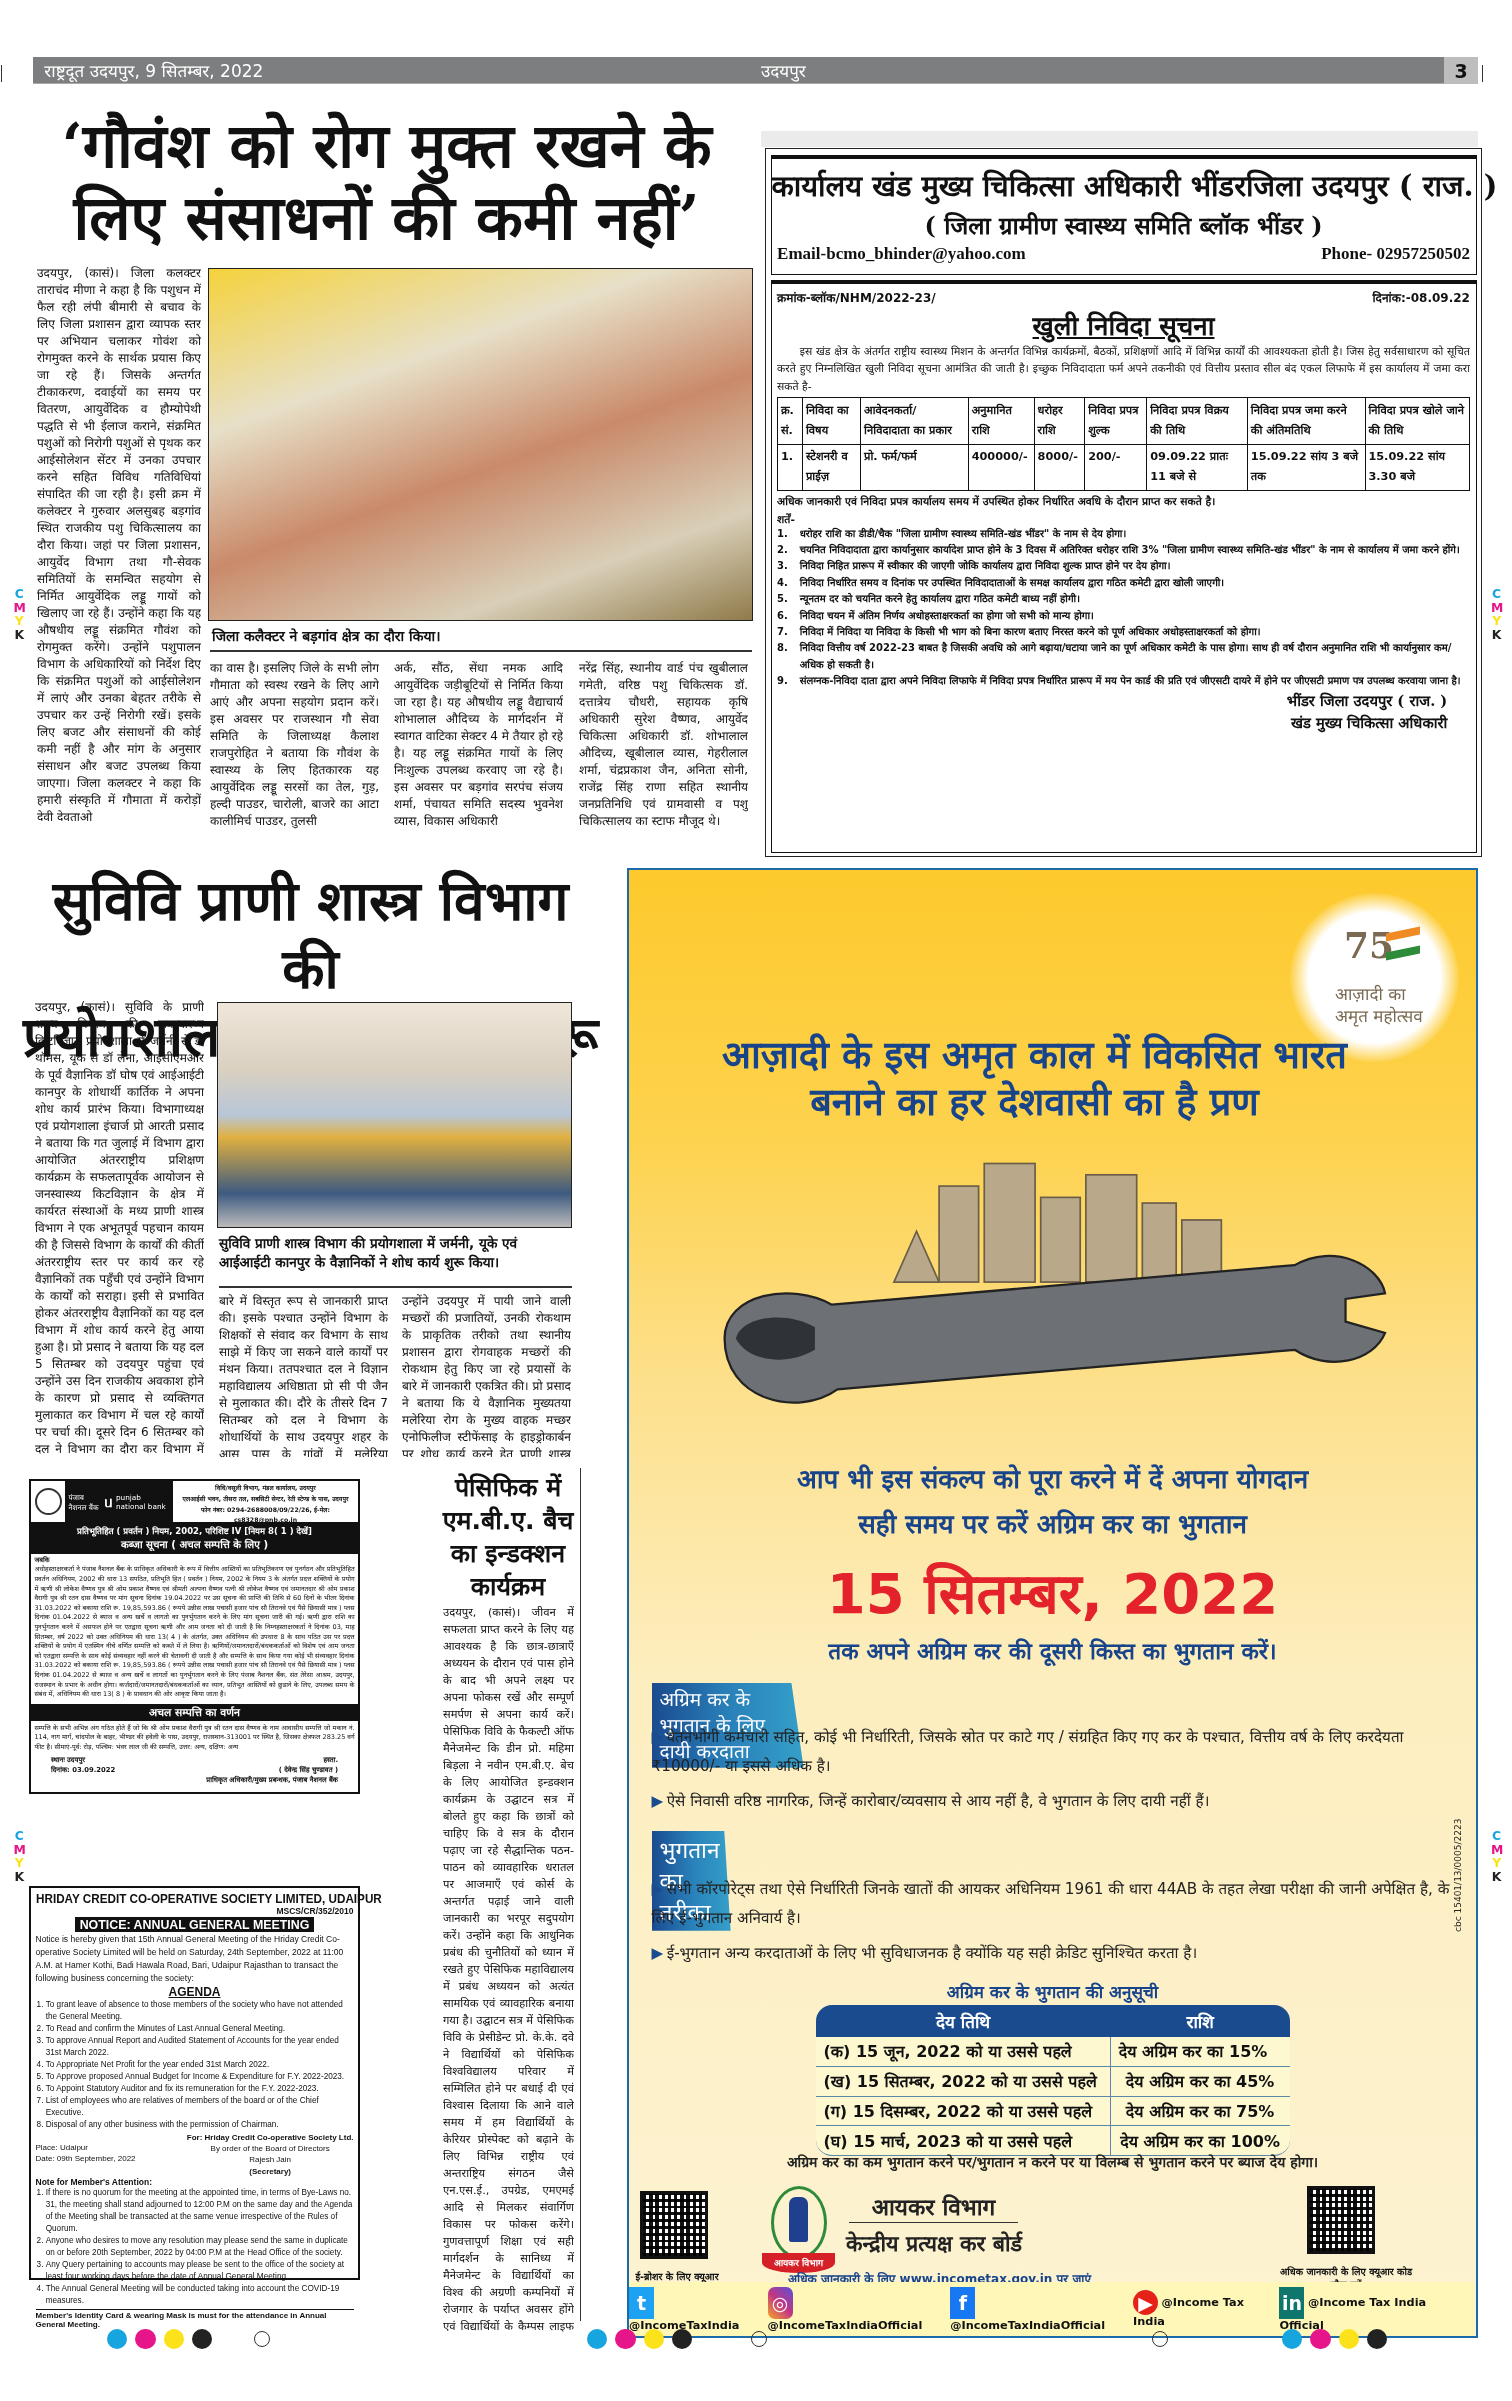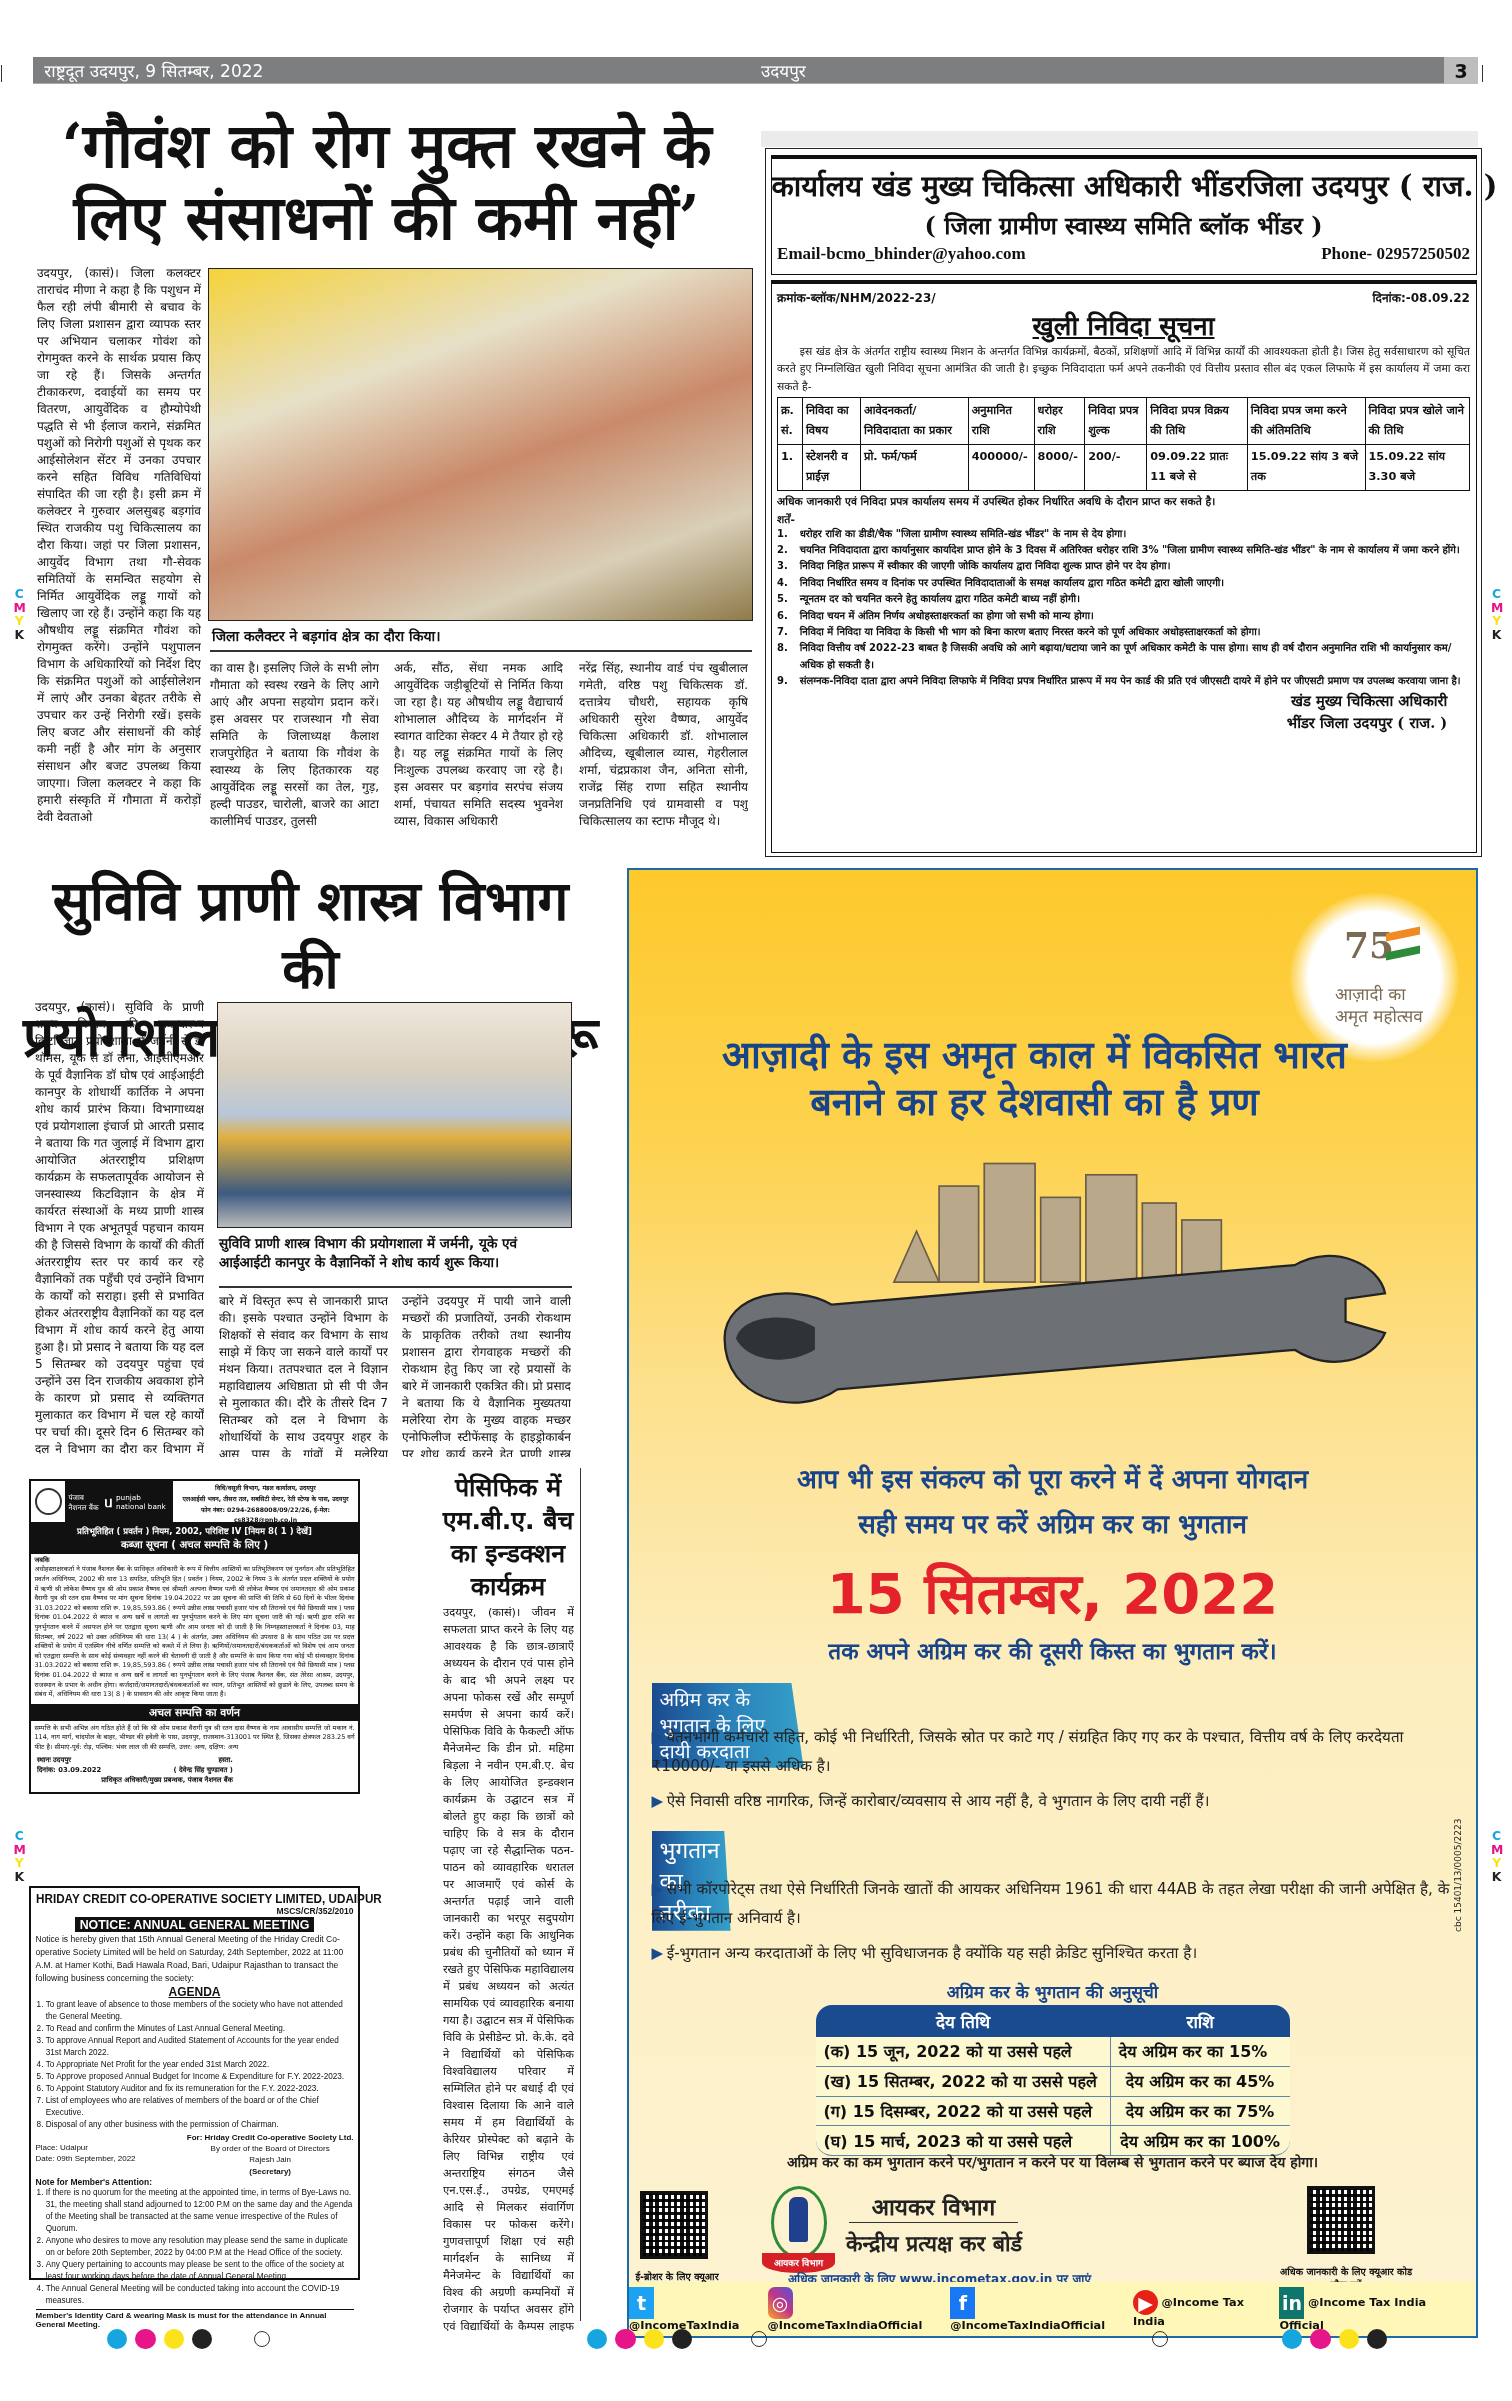--- a/index.html
+++ b/index.html
@@ -186,22 +186,22 @@
       <li>
           <span class="n">8.</span>
           <span>निविदा वित्तीय वर्ष 2022-23 बाबत है जिसकी अवधि को आगे बढ़ाया/घटाया जाने का पूर्ण अधिकार कमेटी के पास होगा। साथ ही वर्ष दौरान अनुमानित राशि भी कार्यानुसार कम/अधिक हो सकती है।</span>
         </li>
       <li>
           <span class="n">9.</span>
           <span>संलग्नक-निविदा दाता द्वारा अपने निविदा लिफाफे में निविदा प्रपत्र निर्धारित प्रारूप में मय पेन कार्ड की प्रति एवं जीएसटी दायरे में होने पर जीएसटी प्रमाण पत्र उपलब्ध करवाया जाना है।</span>
         </li>
     </ul>
     <div class="sig">
+      <div>भींडर जिला उदयपुर ( राज. )</div>
       <div>खंड मुख्य चिकित्सा अधिकारी</div>
-      <div>भींडर जिला उदयपुर ( राज. )</div>
     </div>
   </div>
 </div>
 
 <div class="abs h1" style="left:22.6px;top:867px;width:576px;font-size:55px;line-height:68px">
   <div>सुविवि प्राणी शास्त्र विभाग की</div>
   <div>प्रयोगशाला में शोध कार्य शुरू</div>
 </div>
 <div class="abs col" style="left:35px;top:999px;width:169px;height:457px">उदयपुर, (कासं)। सुविवि के प्राणी शास्त्र विभाग की जनस्वास्थ्य किटविज्ञान प्रयोगशाला में जर्मनी से डॉ थॉमस, यूके से डॉ लेना, आइसीएमआर के पूर्व वैज्ञानिक डॉ घोष एवं आईआईटी कानपुर के शोधार्थी कार्तिक ने अपना शोध कार्य प्रारंभ किया। विभागाध्यक्ष एवं प्रयोगशाला इंचार्ज प्रो आरती प्रसाद ने बताया कि गत जुलाई में विभाग द्वारा आयोजित अंतरराष्ट्रीय प्रशिक्षण कार्यक्रम के सफलतापूर्वक आयोजन से जनस्वास्थ्य किटविज्ञान के क्षेत्र में कार्यरत संस्थाओं के मध्य प्राणी शास्त्र विभाग ने एक अभूतपूर्व पहचान कायम की है जिससे विभाग के कार्यों की कीर्ती अंतरराष्ट्रीय स्तर पर कार्य कर रहे वैज्ञानिकों तक पहुँची एवं उन्होंने विभाग के कार्यों को सराहा। इसी से प्रभावित होकर अंतरराष्ट्रीय वैज्ञानिकों का यह दल विभाग में शोध कार्य करने हेतु आया हुआ है। प्रो प्रसाद ने बताया कि यह दल 5 सितम्बर को उदयपुर पहुंचा एवं उन्होंने उस दिन राजकीय अवकाश होने के कारण प्रो प्रसाद से व्यक्तिगत मुलाकात कर विभाग में चल रहे कार्यों पर चर्चा की। दूसरे दिन 6 सितम्बर को दल ने विभाग का दौरा कर विभाग में चल रहे कार्यों के</div>
 <div class="abs photo2" style="left:217px;top:1002px;width:355px;height:226px"></div>
@@ -231,21 +231,21 @@
   <div class="pnbblack">
     <div>प्रतिभूतिहित ( प्रवर्तन ) नियम, 2002, परिशिष्ट IV [नियम 8( 1 ) देखें]</div>
     <div style="font-size:10.2px">कब्जा सूचना ( अचल सम्पत्ति के लिए )</div>
   </div>
   <div class="pnbtxt">
     <div style="font-weight:bold">जबकि</div>
     <div>अधोहस्ताक्षरकर्ता ने पंजाब नैशनल बैंक के प्राधिकृत अधिकारी के रूप में वित्तीय आस्तियों का प्रतिभूतिकरण एवं पुनर्गठन और प्रतिभूतिहित प्रवर्तन अधिनियम, 2002 की धारा 13 सपठित, प्रतिभूति हित ( प्रवर्तन ) नियम, 2002 के नियम 3 के अंतर्गत प्रदत्त शक्तियों के प्रयोग में ऋणी श्री लोकेश वैष्णव पुत्र श्री ओम प्रकाश वैष्णव एवं श्रीमती अल्पना वैष्णव पत्नी श्री लोकेश वैष्णव एवं जमानतदार श्री ओम प्रकाश वैरागी पुत्र श्री रतन दास वैष्णव पर मांग सूचना दिनांक 19.04.2022 पर उस सूचना की प्राप्ति की तिथि से 60 दिनों के भीतर दिनांक 31.03.2022 को बकाया राशि रू. 19,85,593.86 ( रूपये उन्नीस लाख पचासी हजार पांच सौ तिरानवे एवं पैसे छियासी मात्र ) प्लस दिनांक 01.04.2022 से ब्याज व अन्य खर्चे व लागतो का पुनर्भुगतान करने के लिए मांग सूचना जारी की गई। ऋणी द्वारा राशि का पुनर्भुगतान करने में असफल होने पर एतद्वारा सूचना ऋणी और आम जनता को दी जाती है कि निम्नहस्ताक्षरकर्ता ने दिनांक 03, माह सितम्बर, वर्ष 2022 को उक्त अधिनियम की धारा 13( 4 ) के अंतर्गत, उक्त अधिनियम की उपधारा 8 के साथ पठित उस पर प्रदत्त शक्तियों के प्रयोग में एतस्मिन नीचे वर्णित सम्पत्ति को कब्जे में ले लिया है। ऋणियों/जमानतदारों/बंधककर्ताओं को विशेष एवं आम जनता को एतद्वारा सम्पत्ति के साथ कोई संव्यवहार नहीं करने की चेतावनी दी जाती है और सम्पत्ति के साथ किया गया कोई भी संव्यवहार दिनांक 31.03.2022 को बकाया राशि रू. 19,85,593.86 ( रूपये उन्नीस लाख पचासी हजार पांच सौ तिरानवे एवं पैसे छियासी मात्र ) प्लस दिनांक 01.04.2022 से ब्याज व अन्य खर्चे व लागतों का पुनर्भुगतान करने के लिए पंजाब नैशनल बैंक, संत तेरेसा आश्रम, उदयपुर, राजस्थान के प्रभार के अधीन होगा। कर्जदारों/जमानतदारों/बंधककर्ताओं का ध्यान, प्रतिभूत आस्तियों को छुडाने के लिए, उपलब्ध समय के संबंध में, अधिनियम की धारा 13( 8 ) के प्रावधान की ओर आकृष्ट किया जाता है।</div>
   </div>
   <div class="pnbblack" style="font-size:10.7px;margin-top:2.3px">अचल सम्पत्ति का वर्णन</div>
   <div class="pnbtxt">सम्पत्ति के सभी अभिन्न अंग गठित होते हैं जो कि श्री ओम प्रकाश वैरागी पुत्र श्री रतन दास वैष्णव के नाम आवासीय सम्पत्ति जो मकान नं. 114, नाग मार्ग, चांदपोल के बाहर, भीण्डर की हवेली के पास, उदयपुर, राजस्थान-313001 पर स्थित है, जिसका क्षेत्रफल 283.25 वर्ग फीट है। सीमाएं-पूर्व: रोड़, पश्चिम: भंवर लाल जी की सम्पत्ति, उत्तर: अन्य, दक्षिण: अन्य</div>
-  <div style="display:flex;justify-content:flex-start;font-size:6.8px;font-weight:bold;padding:0 6px;line-height:10.2px">
+  <div style="display:flex;justify-content:space-between;font-size:6.8px;font-weight:bold;padding:0 20px;line-height:10.2px">
     <div>
       <div>स्थानः उदयपुर</div>
       <div>दिनांक: 03.09.2022</div>
     </div>
     <div style="text-align:right">
       <div>हस्ता.</div>
       <div>( देवेन्द्र सिंह चुण्डावत )</div>
       <div>प्राधिकृत अधिकारी/मुख्य प्रबन्धक, पंजाब नैशनल बैंक</div>
     </div>
   </div>

